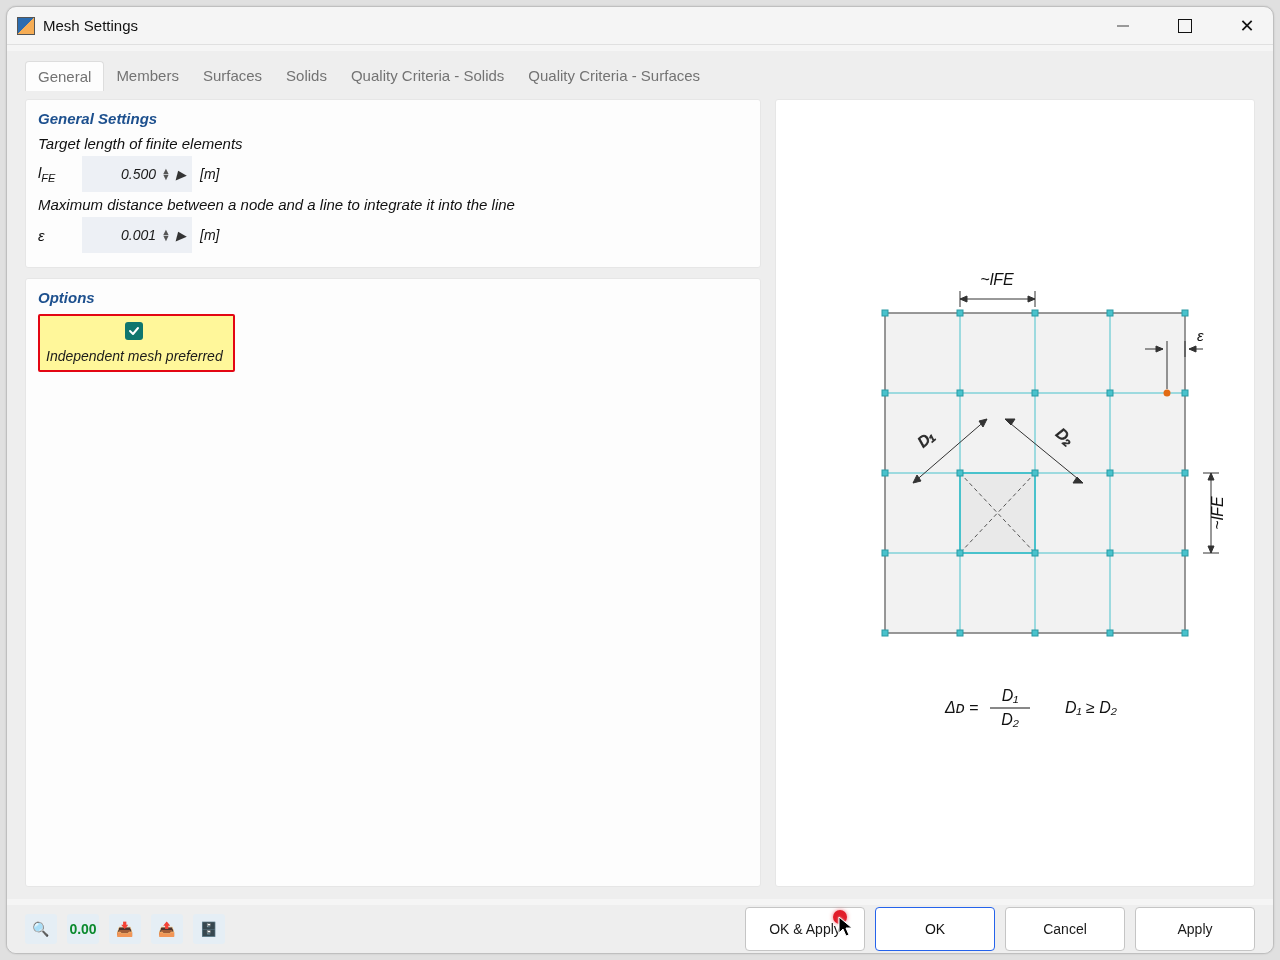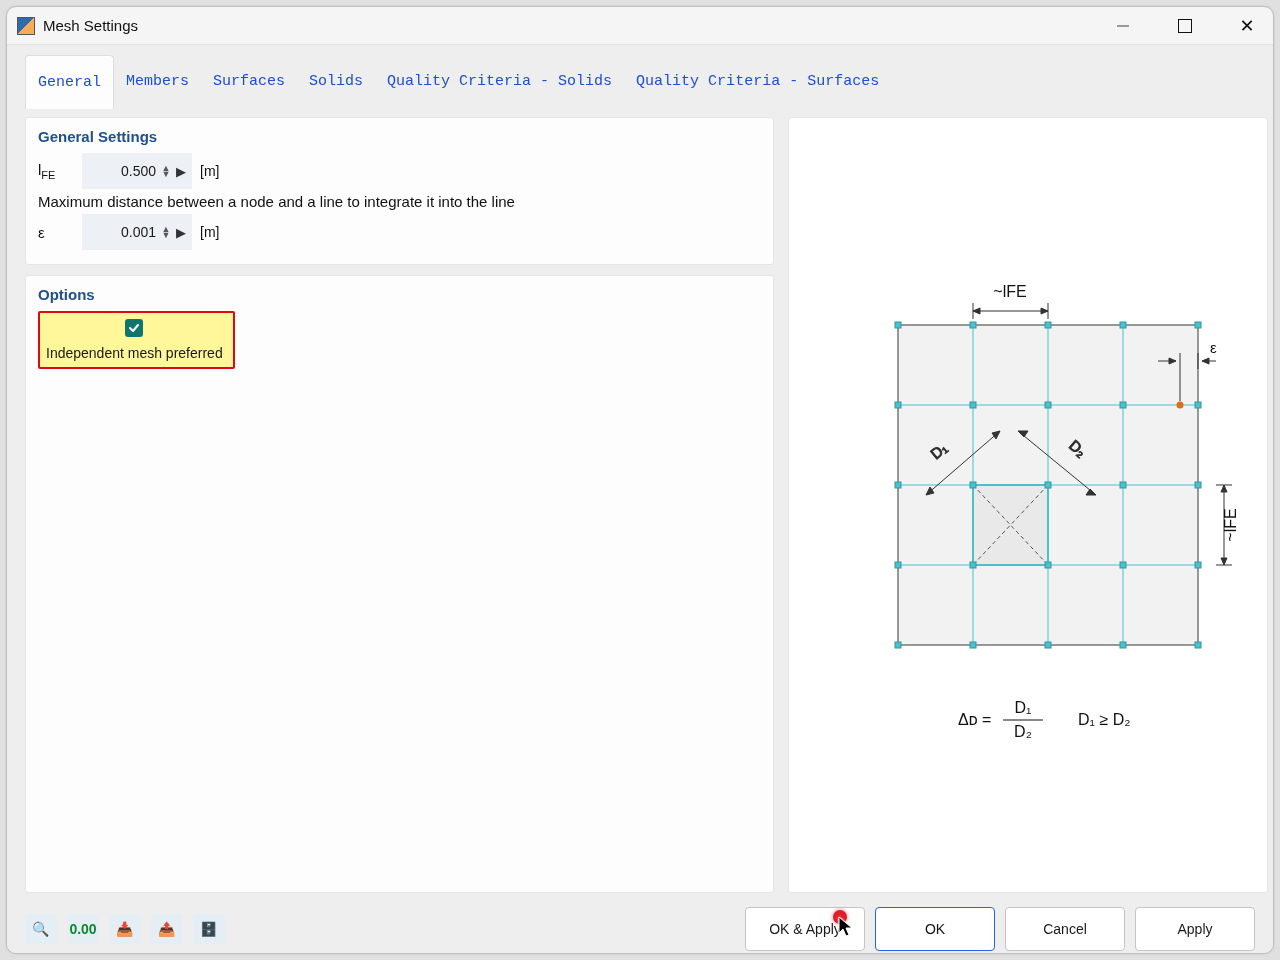--- a/index.html
+++ b/index.html
@@ -16,20 +16,21 @@
   }
   .window {
     position: absolute;
     inset: 6px;
     background: #f5f5f5;
     border: 1px solid #bfbfbf;
     border-radius: 10px;
     display: flex;
     flex-direction: column;
     box-shadow: 0 0 2px rgba(0,0,0,0.15);
+    gap: 6px;
   }
   
   .titlebar {
     height: 38px;
     display: flex;
     align-items: center;
     padding: 0 10px;
     border-bottom: 1px solid #e0e0e0;
     flex: 0 0 auto;
   }
@@ -70,38 +71,38 @@
     overflow: hidden;
     background: #eeeeee;
   }
   .tabs {
     display: flex;
     padding: 10px 18px 0 18px;
     gap: 0;
     flex: 0 0 auto;
   }
   .tab {
-    padding: 18px 12px;
+    padding: 6px 12px;
     font-size: 15px;
-    color: #1d4ed8;
+    color: #737373;
     cursor: pointer;
-    font-family: Liberation Mono, monospace;
   }
   .tab.active {
     background: #fdfdfd;
     border: 1px solid #ddd;
     border-bottom: none;
     border-radius: 4px 4px 0 0;
   }
   .body {
     flex: 1 1 auto;
     display: flex;
     gap: 14px;
-    padding: 8px 5px 12px 18px;
+    padding: 8px 18px 12px 18px;
     overflow: hidden;
+    font-style: italic;
   }
   .left-col {
     flex: 1 1 55%;
     display: flex;
     flex-direction: column;
     gap: 10px;
   }
   .panel {
     background: #fdfdfd;
     border: 1px solid #e6e6e6;
@@ -239,20 +240,21 @@
       <div class="tab">Quality Criteria - Surfaces</div>
     </div>
 
     <div class="body">
 
       <div class="left-col">
 
         <div class="panel">
           <div class="section-title">General Settings</div>
 
+          <div class="field-label">Target length of finite elements</div>
           <div class="field-row">
             <div class="symbol">
               <span>l</span><span class="sub">FE</span>
             </div>
             <div class="num-input">
               <span class="val">0.500</span>
               <span class="spin">▲<br>▼</span>
               <span class="jump">▶</span>
             </div>
             <div class="unit">[m]</div>

